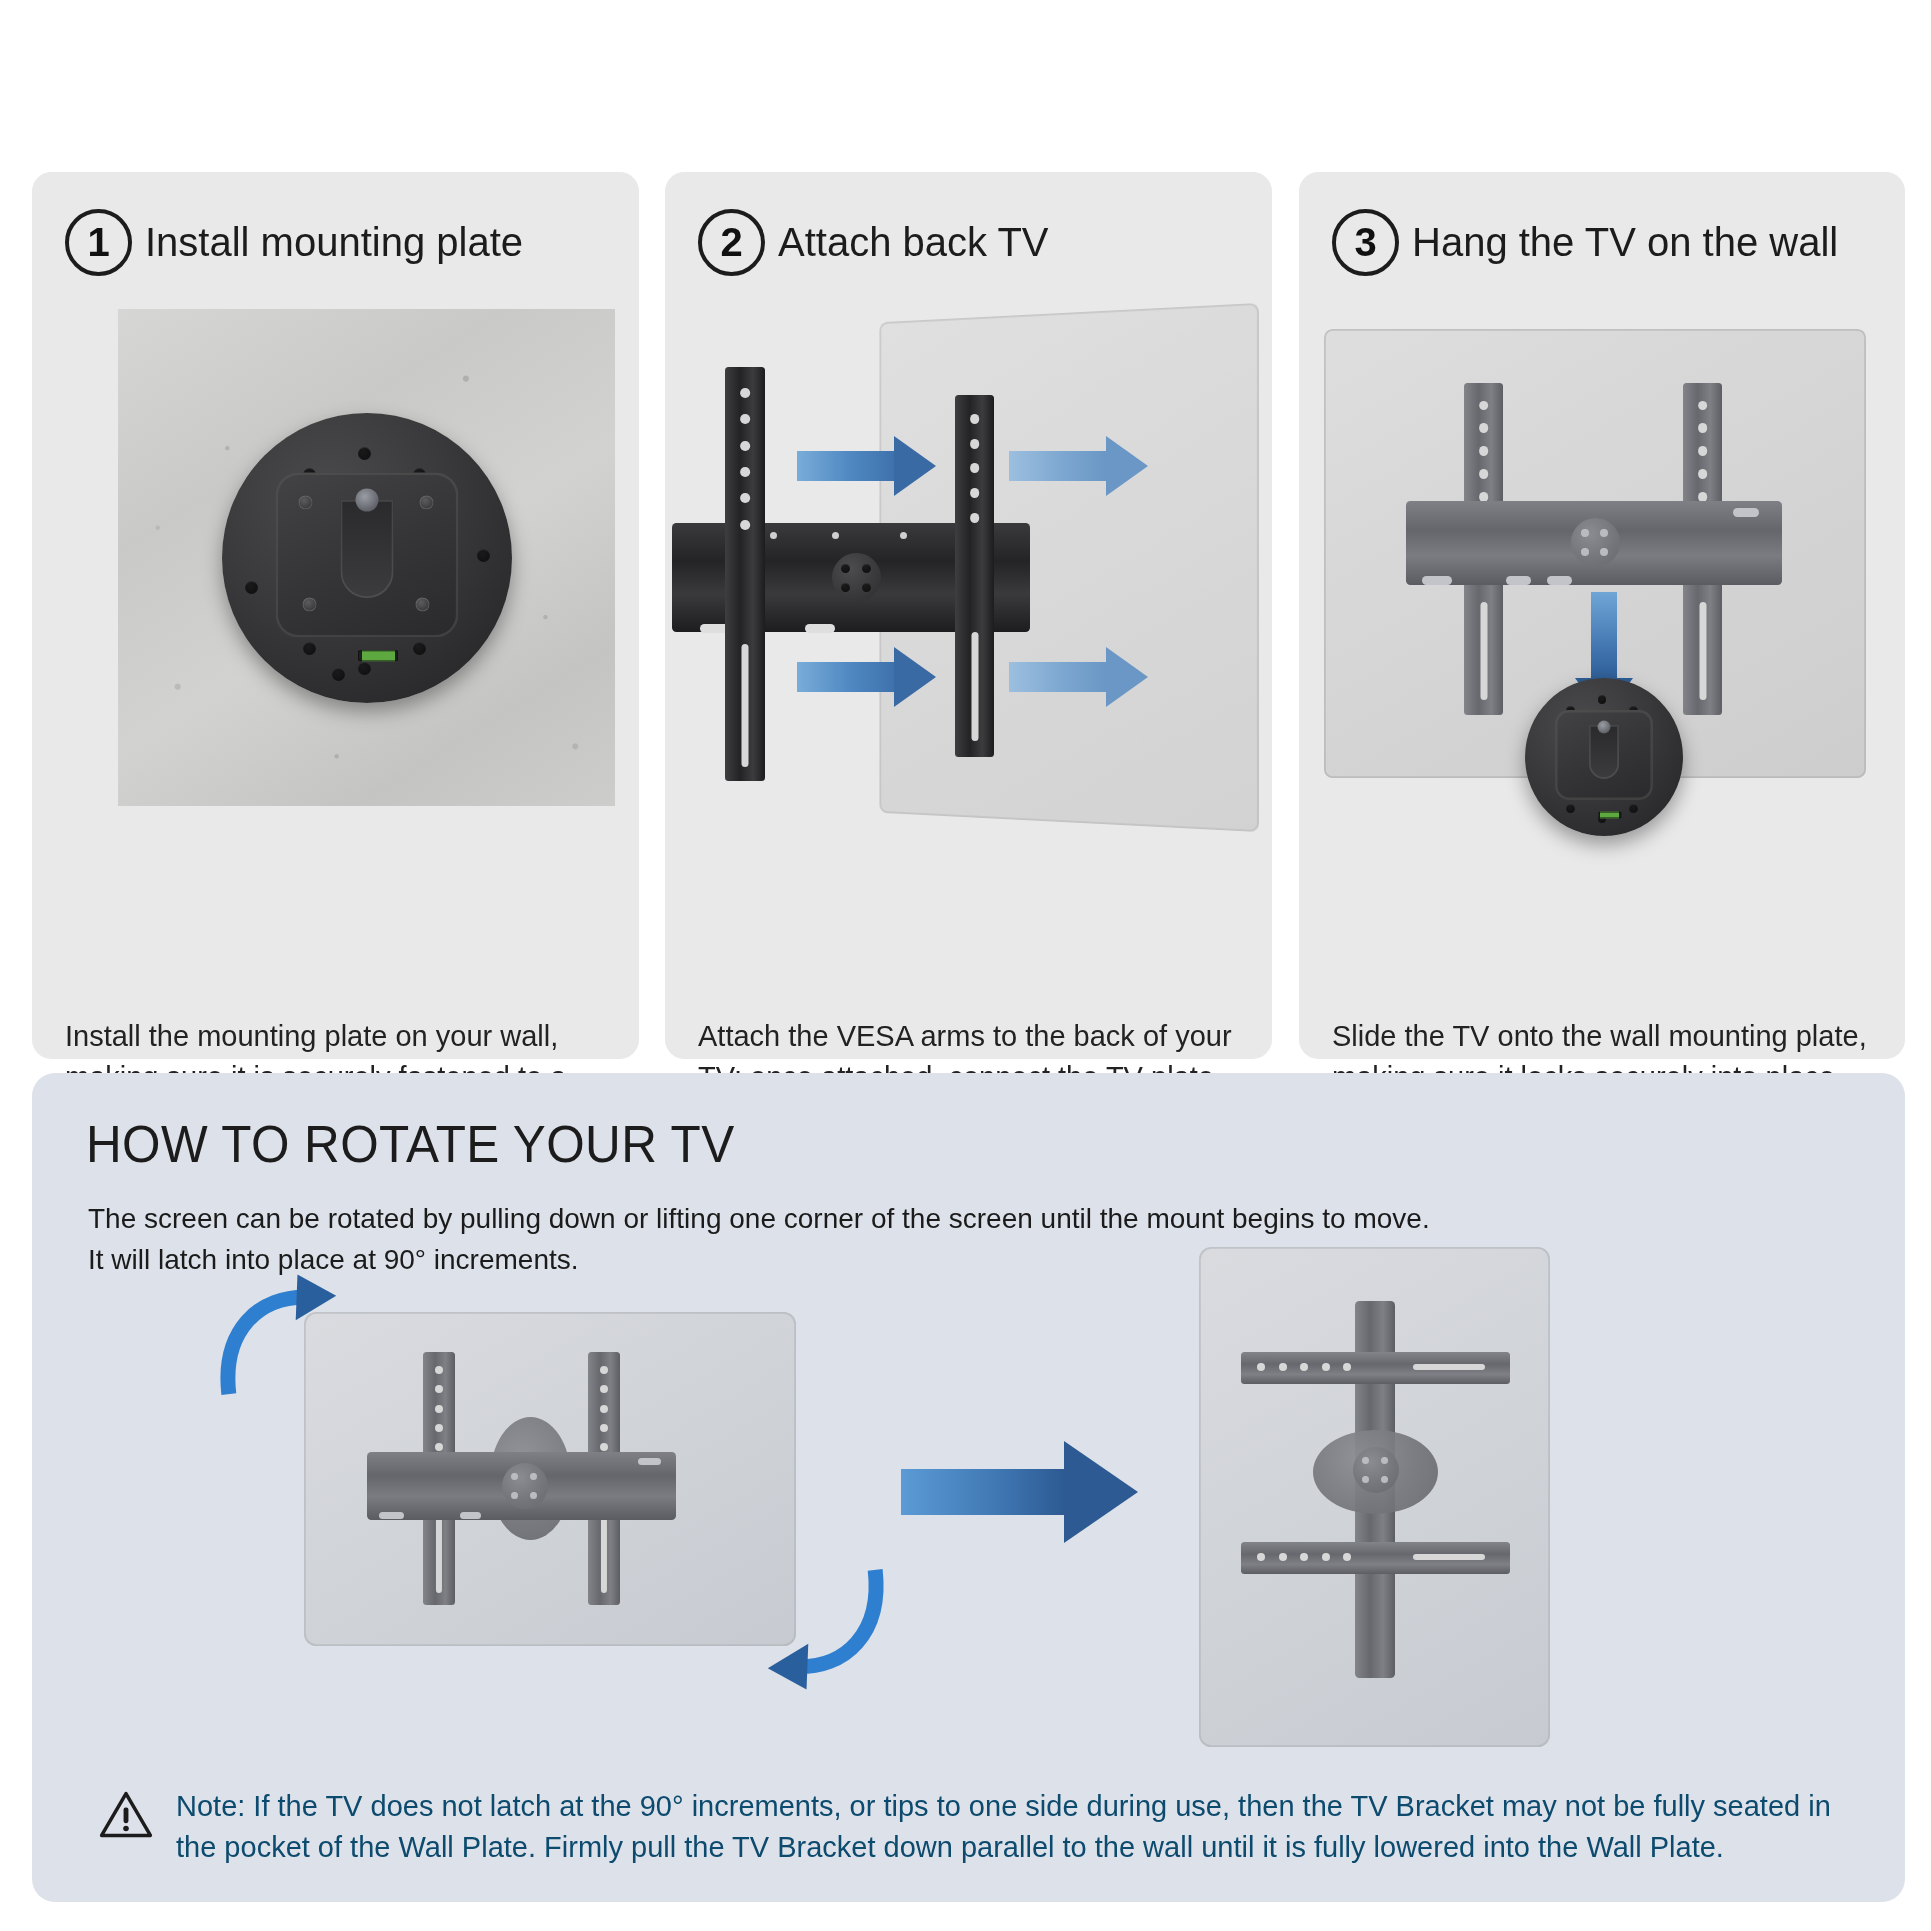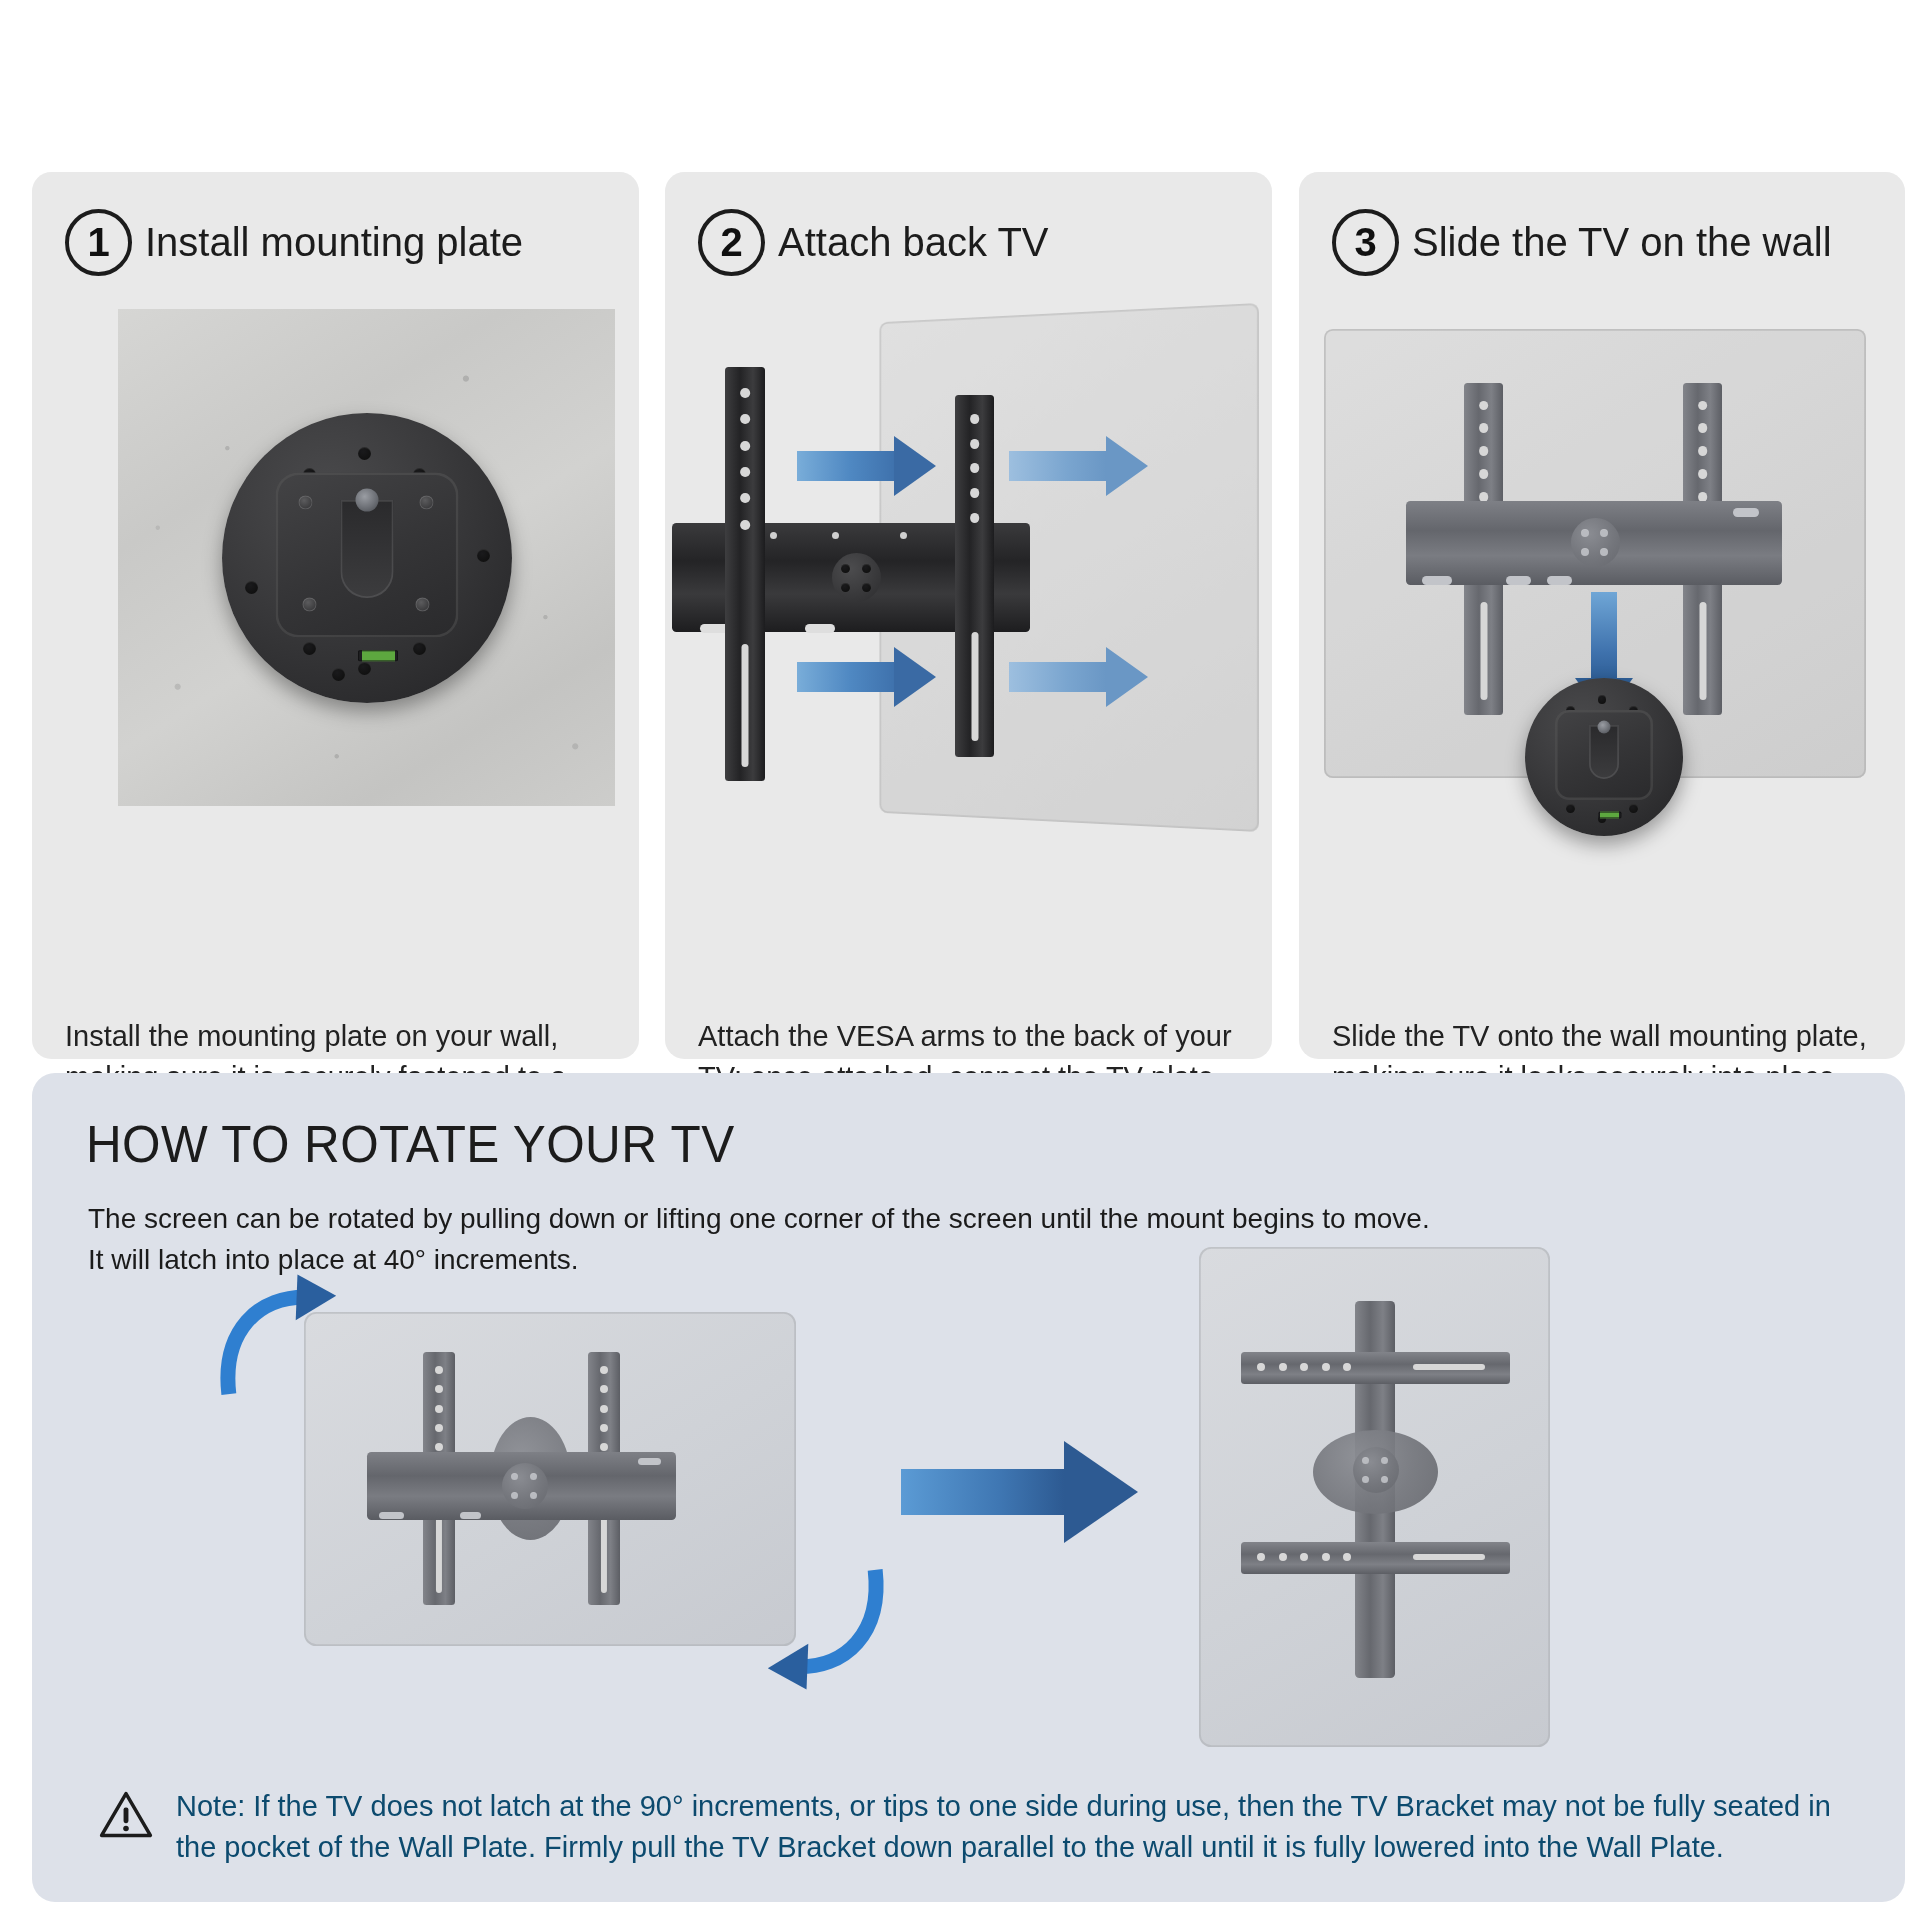--- a/index.html
+++ b/index.html
@@ -312,21 +312,21 @@
             <div class="headp"></div>
         </div>
       </div>
 
       <div class="card-caption">Attach the VESA arms to the back of your TV; once attached, connect the TV plate to the VESA arms to complete the setup.</div>
     </div>
 
     <div class="card" id="card3">
       <div class="card-head">
         <div class="step-badge">3</div>
-        <div class="step-title">Slide the TV on the wall</div>
+        <div class="step-title">Hang the TV on the wall</div>
       </div>
 
       <div class="art" style="left:0;top:125px;width:606px;height:685px">
         <div class="tvpanel" style="left:24.6px;top:32px;width:542px;height:449px;opacity:.85;"></div>
 
         <div class="armv light" style="left:165px;top:86px;width:39px;height:332px;">
           <div class="armhole" style="top:17.6px"></div>
           <div class="armhole" style="top:40px"></div>
           <div class="armhole" style="top:63px"></div>
           <div class="armhole" style="top:86px"></div>
@@ -377,21 +377,21 @@
       </div>
 
       <div class="card-caption">Slide the TV onto the wall mounting plate, making sure it locks securely into place.</div>
     </div>
   </div>
 
   <div class="rotate">
     <div class="rotate-title">HOW TO ROTATE YOUR TV</div>
     <div class="rotate-desc">
       <div>The screen can be rotated by pulling down or lifting one corner of the screen until the mount begins to move.</div>
-      <div>It will latch into place at 40° increments.</div>
+      <div>It will latch into place at 90° increments.</div>
     </div>
 
     <div class="rot-land">
       <div class="armv light" style="left:119px;top:40px;width:32px;height:253px;">
         <div class="armhole" style="top:14px;width:8px;height:8px"></div>
         <div class="armhole" style="top:33px;width:8px;height:8px"></div>
         <div class="armhole" style="top:53px;width:8px;height:8px"></div>
         <div class="armhole" style="top:72px;width:8px;height:8px"></div>
         <div class="armhole" style="top:91px;width:8px;height:8px"></div>
         <div class="armslot" style="top:160px;height:81px;width:6.1px"></div>

